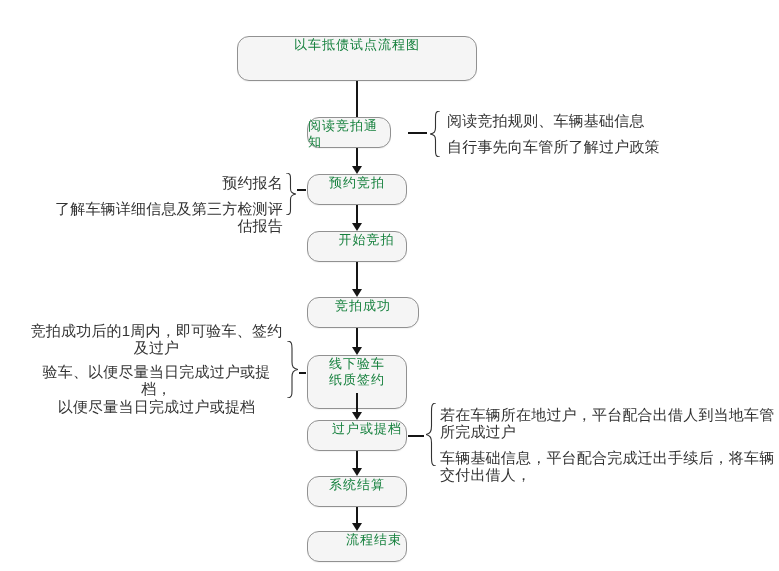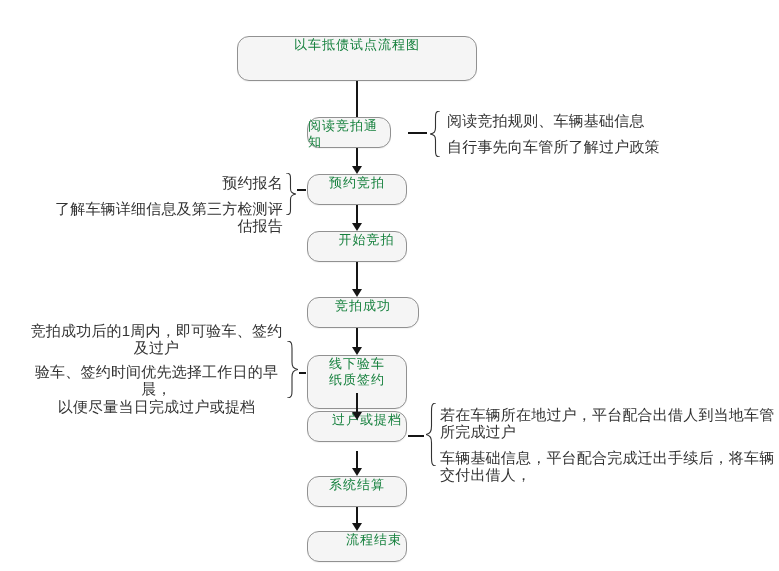--- a/index.html
+++ b/index.html
@@ -54,21 +54,21 @@
 
   <div class="node" style="left:307px; top:297px; width:112px; height:31px;">
     <span>竞拍成功</span>
   </div>
 
   <div class="node" style="left:307px; top:355px; width:100px; height:54px;">
     <span>线下验车</span>
     <span>纸质签约</span>
   </div>
 
-  <div class="node" style="left:307px; top:411px; width:100px; height:31px;padding-left:20px;">
+  <div class="node" style="left:307px; top:420px; width:100px; height:31px;padding-left:20px;">
     <span>过户或提档</span>
   </div>
 
   <div class="node" style="left:307px; top:476px; width:100px; height:31px;">
     <span>系统结算</span>
   </div>
 
   <div class="node" style="left:307px; top:531px; width:100px; height:31px;padding-left:34px;">
     <span>流程结束</span>
   </div>
@@ -113,21 +113,21 @@
   </div>
   <div class="brace" style="left:285px; top:173px; width:11px; height:42px;">
     <svg viewBox="0 0 10 60" preserveAspectRatio="none">
       <path d="M1,0 C5,0 5,4 5,8 L5,22 C5,27 6,29 10,30 C6,31 5,33 5,38 L5,52 C5,56 5,60 1,60" fill="none" stroke="#333333" stroke-width="1.1" vector-effect="non-scaling-stroke"></path>
     </svg>
   </div>
   <div class="hdash" style="left:297px; top:189px; width:9px;"></div>
 
   <div class="note left-side" style="left:30px; top:322px; width:253px;text-align:center;">
     <div>竞拍成功后的1周内，即可验车、签约及过户</div>
-    <div class="gap-md">验车、签约时间优先选择工作日的早晨，</div>
+    <div class="gap-md">验车、以便尽量当日完成过户或提档，</div>
     <div class="gap-sm">以便尽量当日完成过户或提档</div>
   </div>
   <div class="brace" style="left:286px; top:341px; width:12px; height:57px;">
     <svg viewBox="0 0 10 60" preserveAspectRatio="none">
       <path d="M1,0 C5,0 5,4 5,8 L5,22 C5,27 6,29 10,30 C6,31 5,33 5,38 L5,52 C5,56 5,60 1,60" fill="none" stroke="#333333" stroke-width="1.1" vector-effect="non-scaling-stroke"></path>
     </svg>
   </div>
   <div class="hdash" style="left:299px; top:372px; width:7px;"></div>
 
   <div class="hdash" style="left:408px; top:435px; width:16px;"></div>

